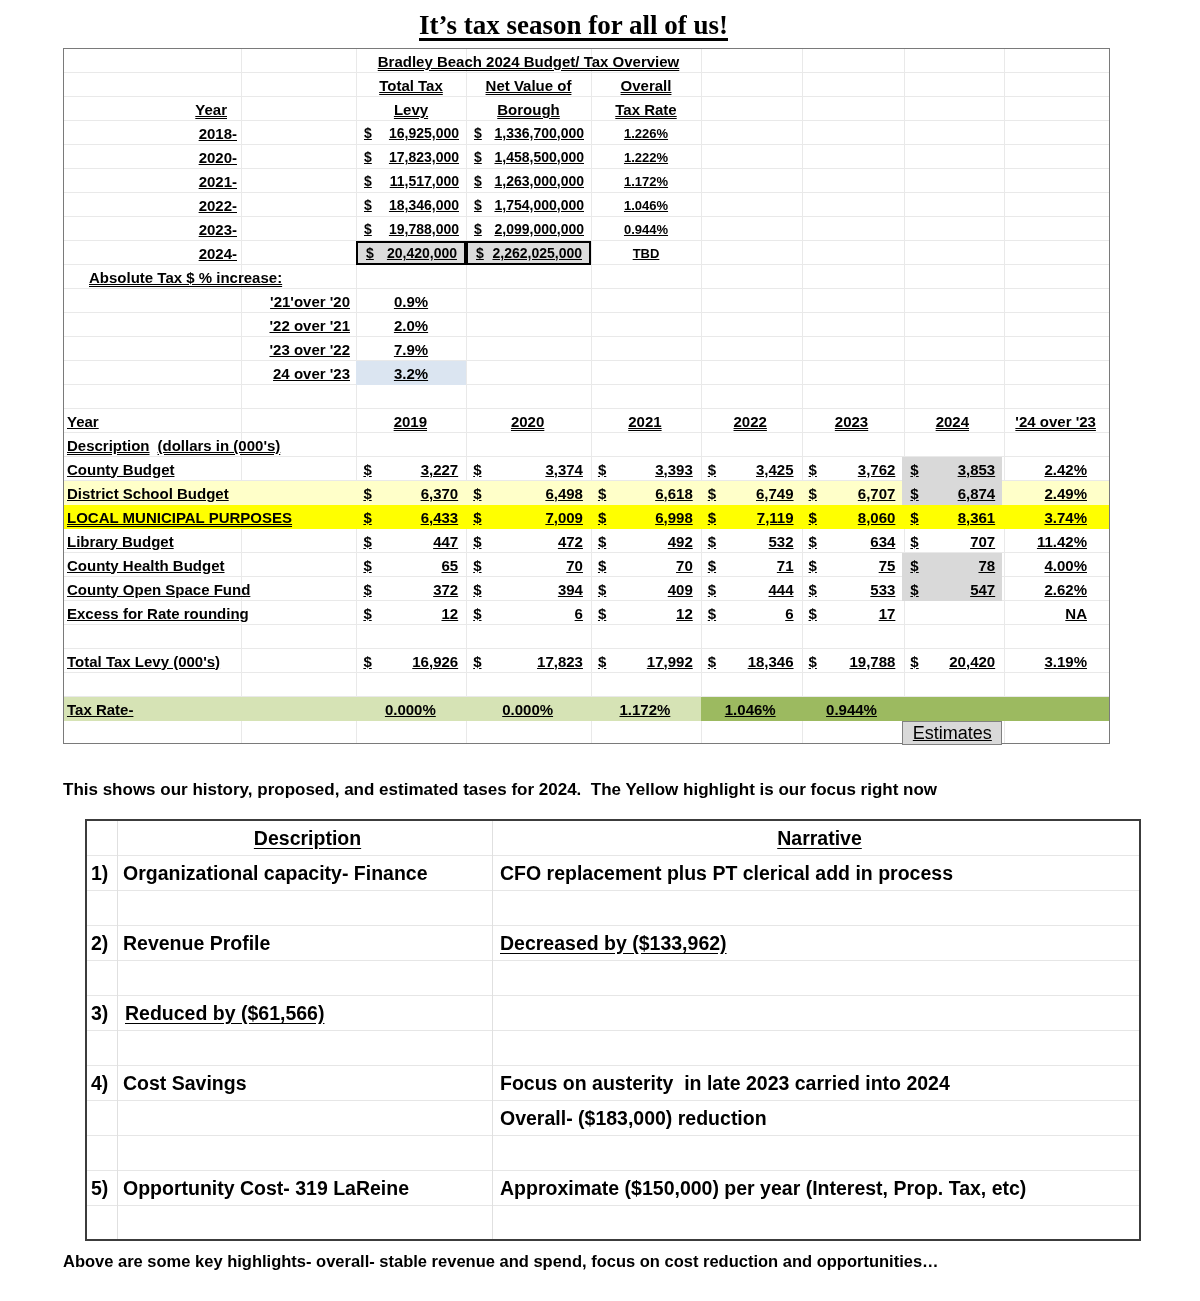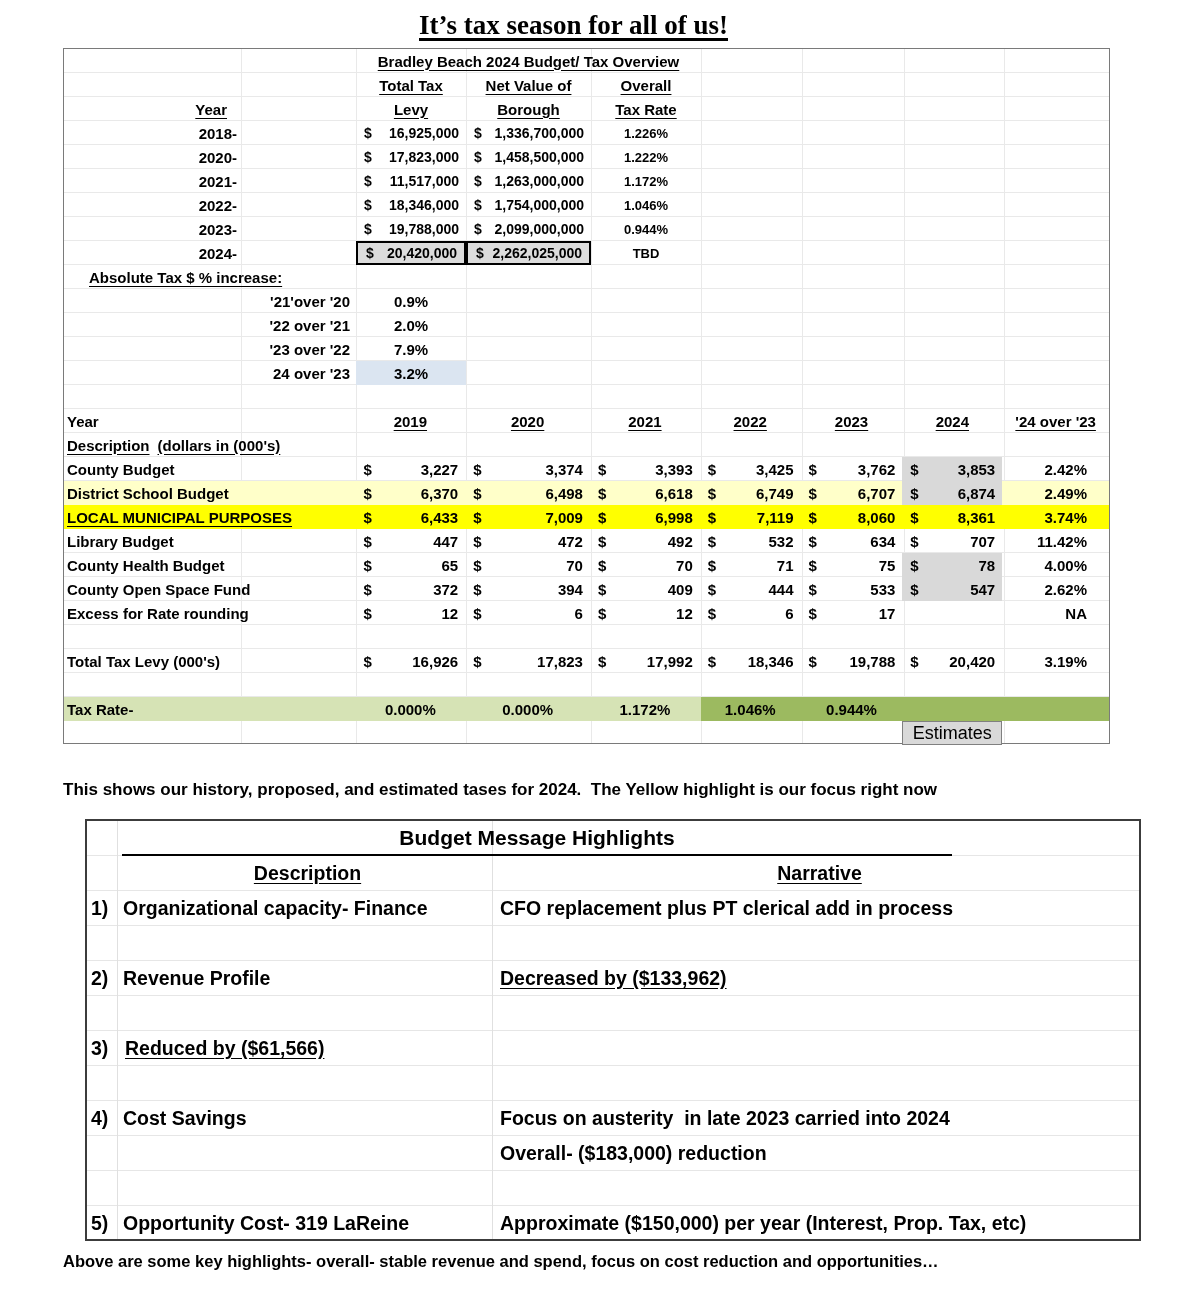--- a/index.html
+++ b/index.html
@@ -9,21 +9,21 @@
 
   #main-title { position:absolute; top:10px; left:0; width:1120px; text-align:center;
                 font-family:"Liberation Serif", serif; font-size:27px; }
   #main-title span { text-decoration:underline; text-decoration-thickness:2.5px; text-underline-offset:4px;margin-left:27px; }
 
   
   #sheet { position:absolute; left:63px; top:48px; width:1047px; height:696px;
            border:1px solid #7a7a7a; font-size:15px;
            background-image:repeating-linear-gradient(to bottom, transparent 0px, transparent 23px, #e9e9e9 23px, #e9e9e9 24px); }
   .vl { position:absolute; top:0; bottom:0; width:1px; background:#e9e9e9; z-index:0; }
-  .r { display:flex; width:100%; height:24px; align-items:center; position:relative; z-index:1; }
+  .r { display:flex; width:100%; height:24px; align-items:center; position:relative; z-index:1;text-decoration:underline; }
   .cell { height:100%; display:flex; align-items:center; white-space:pre; }
   .cA{width:177px}.cB{width:115px}.cC{width:110px}.cD{width:125px}.cE{width:110px}
   .cF{width:101px}.cG{width:102px}.cH{width:100px}.cI{width:107px}
   .cAB{width:292px}.cCE{width:345px}
   .t-r{justify-content:flex-end}.t-c{justify-content:center}
   .u{text-decoration:underline; text-underline-offset:3px}
   .money{justify-content:space-between; padding:0 7px 0 8px}
   .f14{font-size:14px}.f13{font-size:13px}
   .pad-r4{padding-right:4px}.pad-r6{padding-right:6px}.pad-r14{padding-right:14px}
   .pad-l2{padding-left:3px}.pad-l25{padding-left:25px}
@@ -281,23 +281,20 @@
   </div>
 </div>
 
 <div id="mid-note"><span>This shows our history, proposed, and estimated tases for 2024.  The Yellow highlight is our focus right now</span></div>
 
 <div id="hlbox">
   <div class="hvl" style="left:30px"></div>
   <div class="hvl" style="left:405px"></div>
 
   <div class="hr">
-    <div id="hl-title-line"><span>Budget Message Highlights</span></div>
-  </div>
-  <div class="hr">
     <div class="hnum"></div>
     <div class="hdesc t-c"><span class="u">Description</span></div>
     <div class="hnarr t-c"><span class="u">Narrative</span></div>
   </div>
 
   <div class="hr">
     <div class="hnum">1)</div>
     <div class="hdesc">Organizational capacity- Finance</div>
     <div class="hnarr"><span>CFO replacement plus PT clerical add in process</span></div>
   </div>

